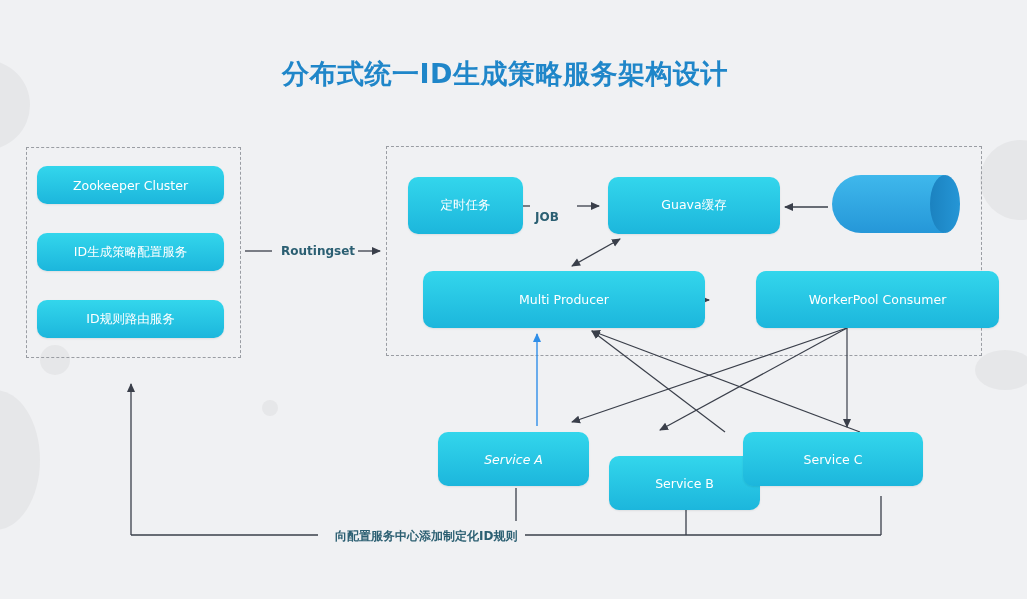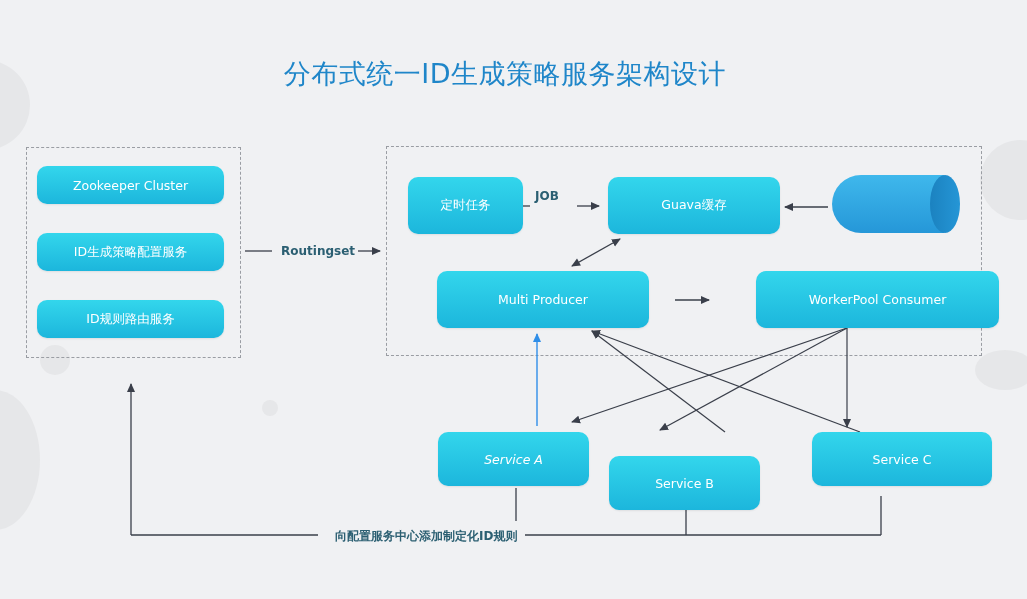--- a/index.html
+++ b/index.html
@@ -4,21 +4,21 @@
 <style>
   html, body { margin:0; padding:0; }
   body {
     width:1027px; height:599px; overflow:hidden; position:relative;
     background:#f0f1f3;
     font-family:"DejaVu Sans", sans-serif;
   }
   .deco { position:absolute; border-radius:50%; background:#e6e7e9; }
   .title {
     position:absolute; left:0; width:1010px; top:56px; text-align:center;
-    font-size:27px; font-weight:normal; color:#1f86c9; letter-spacing:0.5px;
+    font-size:27px; font-weight:bold; color:#1f86c9; letter-spacing:0.5px;
   }
   .dash {
     position:absolute; border:1.5px dashed #9a9da3;
   }
   .node {
     position:absolute; border-radius:10px;
     background:linear-gradient(180deg,#33d6ec 0%,#1cb6dc 100%);
     color:#fff; font-size:12.5px; display:flex; align-items:center; justify-content:center;
     text-align:center; box-shadow:0 1px 2px rgba(0,0,0,0.08);
   }
@@ -103,41 +103,41 @@
   <span>Zookeeper Cluster</span>
 </div>
 <div class="node" style="left:37px;top:233px;width:187px;height:38px;">
   <span>ID生成策略配置服务</span>
 </div>
 <div class="node" style="left:37px;top:300px;width:187px;height:38px;">
   <span>ID规则路由服务</span>
 </div>
 
 <div class="lbl" style="left:278px;top:244px;">Routingset</div>
-<div class="lbl" style="left:532px;top:189px;">JOB</div>
+<div class="lbl" style="left:532px;top:210px;">JOB</div>
 <div class="lbl" style="left:332px;top:528px;">向配置服务中心添加制定化ID规则</div>
 
 <div class="node" style="left:408px;top:177px;width:115px;height:57px;">
   <span>定时任务</span>
 </div>
 <div class="node" style="left:608px;top:177px;width:172px;height:57px;">
   <span>Guava缓存</span>
 </div>
 <div class="db">
   <div class="db-body"></div>
   <div class="db-cap"></div>
 </div>
-<div class="node" style="left:437px;top:271px;width:212px;height:57px;align-items:center;">
+<div class="node" style="left:423px;top:271px;width:282px;height:57px;align-items:center;">
   <span>Multi Producer</span>
 </div>
 <div class="node" style="left:716px;top:271px;width:243px;height:57px;margin-left:40px;">
   <span>WorkerPool Consumer</span>
 </div>
 
 <div class="node" style="left:438px;top:432px;width:151px;height:54px;font-style:italic;">
   <span>Service A</span>
 </div>
 <div class="node" style="left:609px;top:432px;width:151px;height:54px;margin-top:24px;">
   <span>Service B</span>
 </div>
-<div class="node" style="left:812px;top:432px;width:180px;height:54px;">
+<div class="node" style="left:743px;top:432px;width:180px;height:54px;">
   <span>Service C</span>
 </div>
 
 </body></html>

